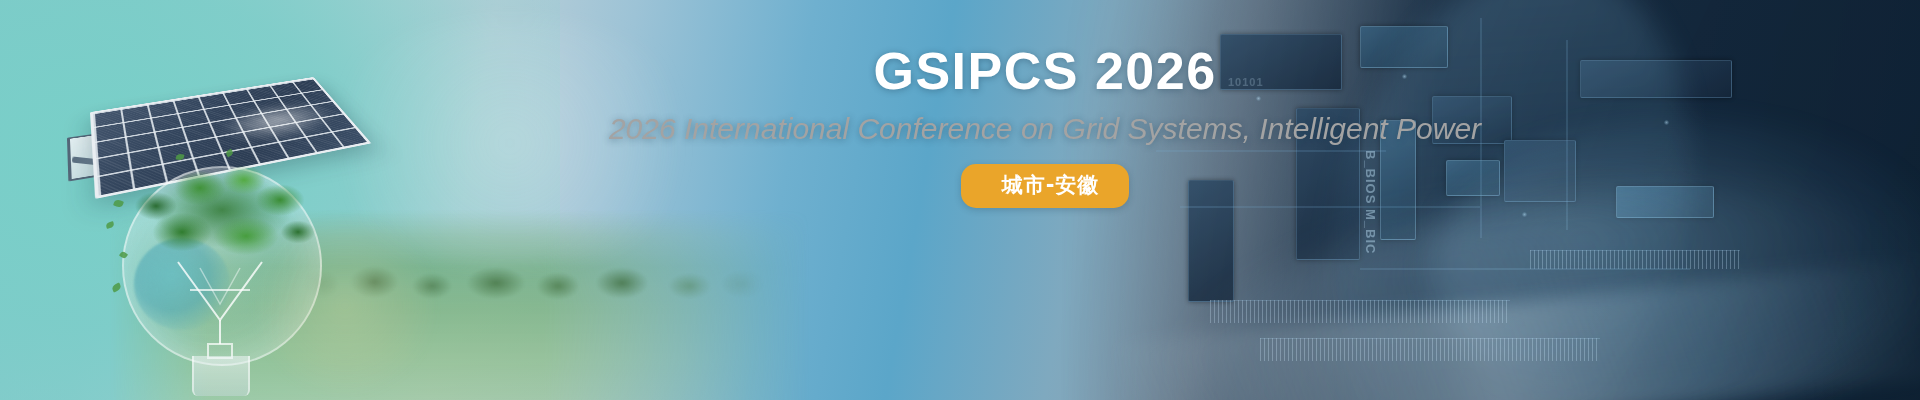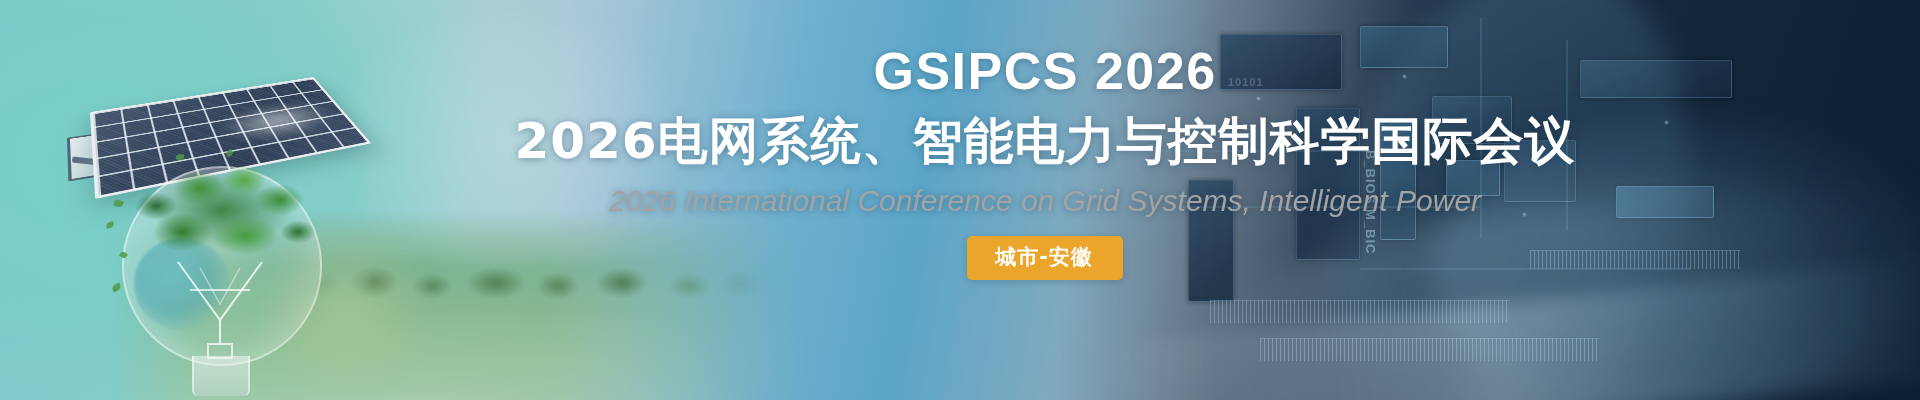--- a/index.html
+++ b/index.html
@@ -361,22 +361,22 @@
   }
   .badge {
     margin-top: 16px;
     margin-left: 170px;
     display: inline-block;
     background: #eaa52a;
     color: #ffffff;
     font-size: 21px;
     font-weight: bold;
     letter-spacing: 1px;
-    padding: 7px 30px 9px 28px;
-    border-radius: 5px;
+    padding: 7px 30px 9px 41px;
+    border-radius: 15px;
     font-family: "DejaVu Sans", "Liberation Sans", sans-serif;
     box-shadow: 0 2px 7px rgba(20,50,70,0.22);
   }
 </style>
 </head>
 <body>
 
 <div class="banner">
 
   <div class="bg-base"></div>
@@ -441,18 +441,17 @@
       <path d="M52 62 L52 86" fill="none" stroke="rgba(255,255,255,0.80)" stroke-width="2"></path>
       <rect x="40" y="86" width="24" height="14" fill="none" stroke="rgba(255,255,255,0.70)" stroke-width="2"></rect>
       <path d="M32 10 L52 46 L72 10" fill="none" stroke="rgba(255,255,255,0.45)" stroke-width="1.5"></path>
     </svg>
     <div class="bulb-base"></div>
   </div>
   <div class="lens-flare"></div>
 
   <div class="content">
     <div class="title-en">GSIPCS 2026</div>
-    <div class="title-cn">2026电网系统、智能电力与控制科学国际会议</div>
     <div class="subtitle">2026 International Conference on Grid Systems, Intelligent Power</div>
     <div class="badge">城市-安徽</div>
   </div>
 
 </div>
 
 </body></html>

